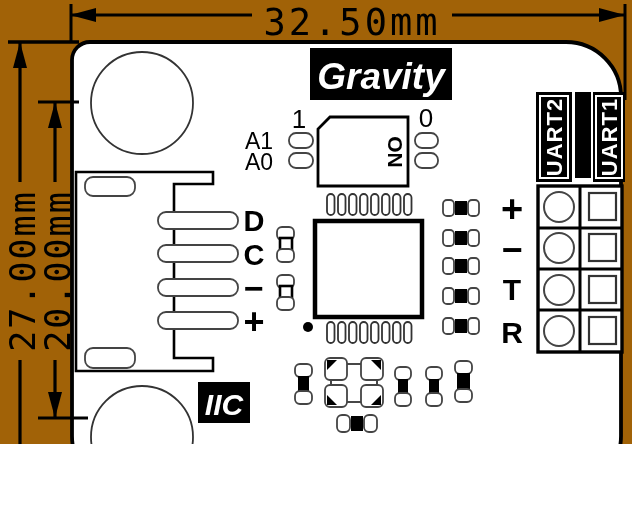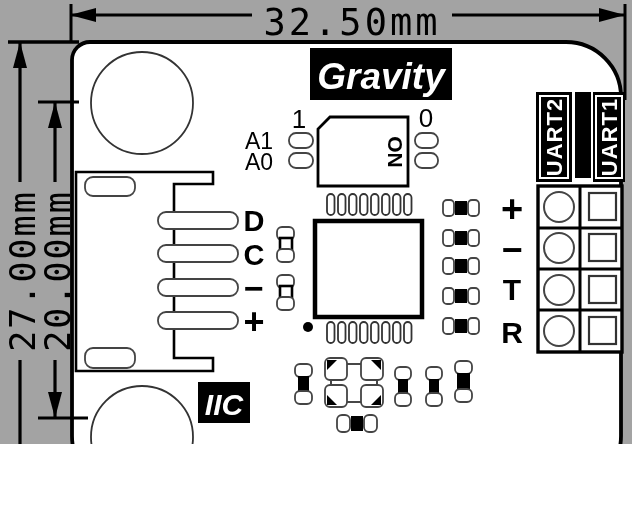--- a/index.html
+++ b/index.html
@@ -1,16 +1,16 @@
 <!DOCTYPE html>
 <html><head>
 <meta charset="utf-8">
 <style>
   html,body{margin:0;padding:0;background:#ffffff;}
-  .stage{position:relative;width:632px;height:444px;background:#a3a3a3;overflow:hidden;
+  .stage{position:relative;width:632px;height:444px;background:#a16207;overflow:hidden;
          font-family:"Liberation Sans",sans-serif;}
   svg text{user-select:none;}
   .dimtxt{font-family:"DejaVu Sans Mono",monospace;fill:#000;}
   .silk{font-family:"Liberation Sans",sans-serif;fill:#000;}
   .whitetxt{fill:#ffffff;}
 </style>
 </head>
 <body>
 
 <div class="stage">

